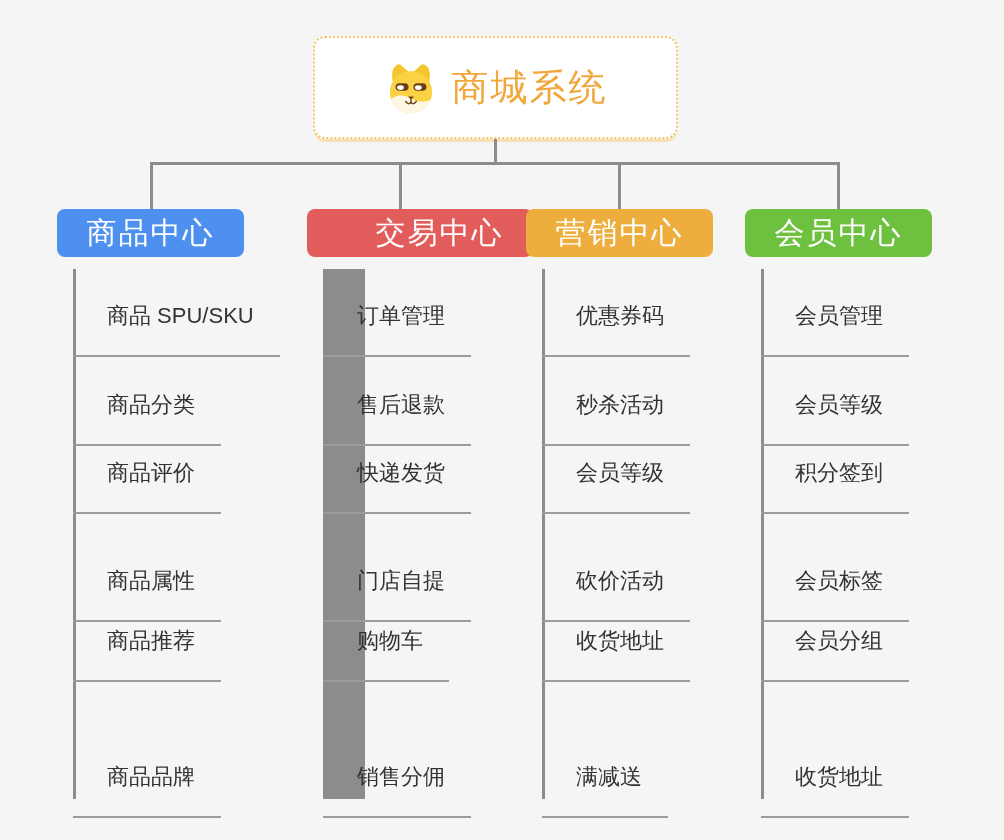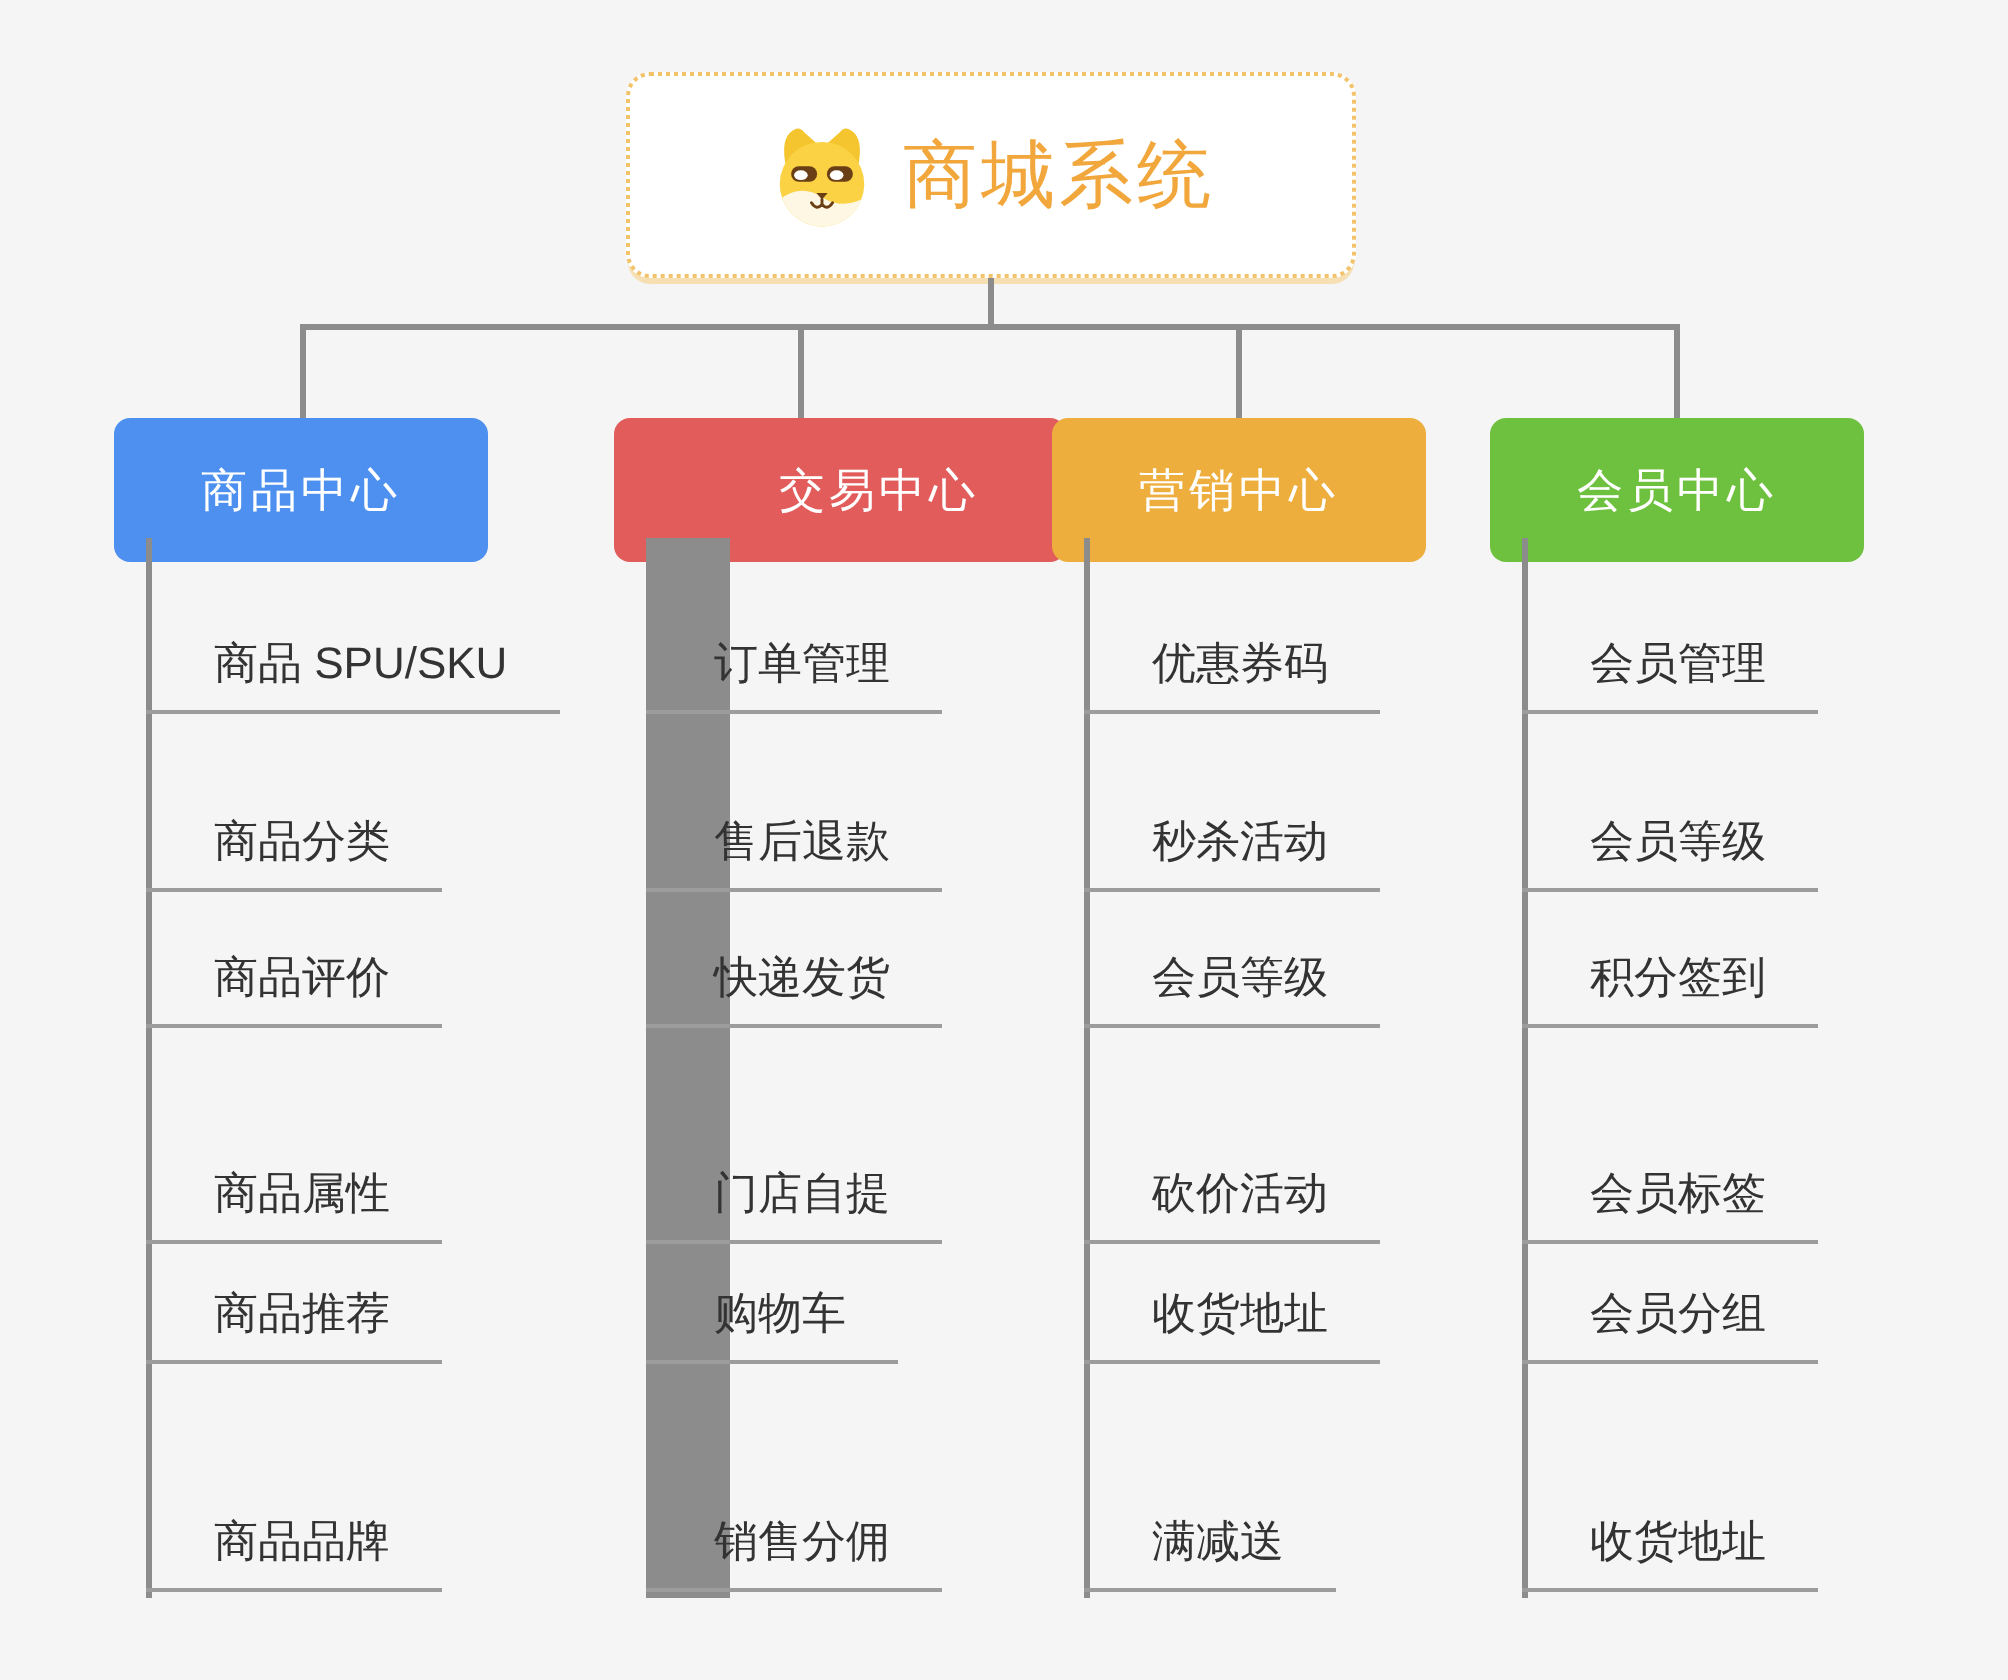--- a/index.html
+++ b/index.html
@@ -52,27 +52,27 @@
   .drop.d1 { left: 150px; }
   .drop.d2 { left: 399px; }
   .drop.d3 { left: 618px; }
   .drop.d4 { left: 837px; }
 
   
   .branch {
     position: absolute;
     top: 209px;
     width: 187px;
-    height: 72px;
+    height: 48px;
     border-radius: 8px;
     display: flex;
     align-items: center;
     justify-content: center;
     color: #FFFFFF;
-    font-size: 23px;
+    font-size: 30px;
     letter-spacing: 2px;
     white-space: nowrap;
     cursor: default;
   }
   .c1 { left: 57px; }
   .c2 { left: 307px; padding-left: 39px; }
   .c3 { left: 526px; }
   .c4 { left: 745px; font-family: Liberation Serif, serif; }
 
   
@@ -88,36 +88,36 @@
   .spine.c3 { left: 542px; }
   .spine.c4 { left: 761px; }
 
   
   .leaf {
     position: absolute;
     box-sizing: border-box;
     height: 48px;
     display: flex;
     align-items: flex-end;
-    padding: 0 26px 8px 34px;
+    padding: 0 26px 24px 34px;
     border-bottom: 2px solid #9C9C9C;
     font-size: 22px;
     color: #333333;
     white-space: nowrap;
   }
   .leaf.c1 { left: 73px; }
   .leaf.c2 { left: 323px; }
   .leaf.c3 { left: 542px; }
   .leaf.c4 { left: 761px; }
   .r1 { top: 309px; }
   .r2 { top: 398px; }
   .r3 { top: 466px; }
   .r4 { top: 574px; }
   .r5 { top: 634px; }
-  .r6 { top: 748px; }
+  .r6 { top: 770px; }
 </style>
 </head>
 <body>
 
 <div class="canvas">
 
   <div class="root-node">
     <svg class="root-icon" viewBox="0 0 64 64">
       <path d="M10 27 Q6 9 14 4 Q18 1 21 5 L30 13 Z" fill="#F5C52F"></path>
       <path d="M54 27 Q58 9 50 4 Q46 1 43 5 L34 13 Z" fill="#F5C52F"></path>

